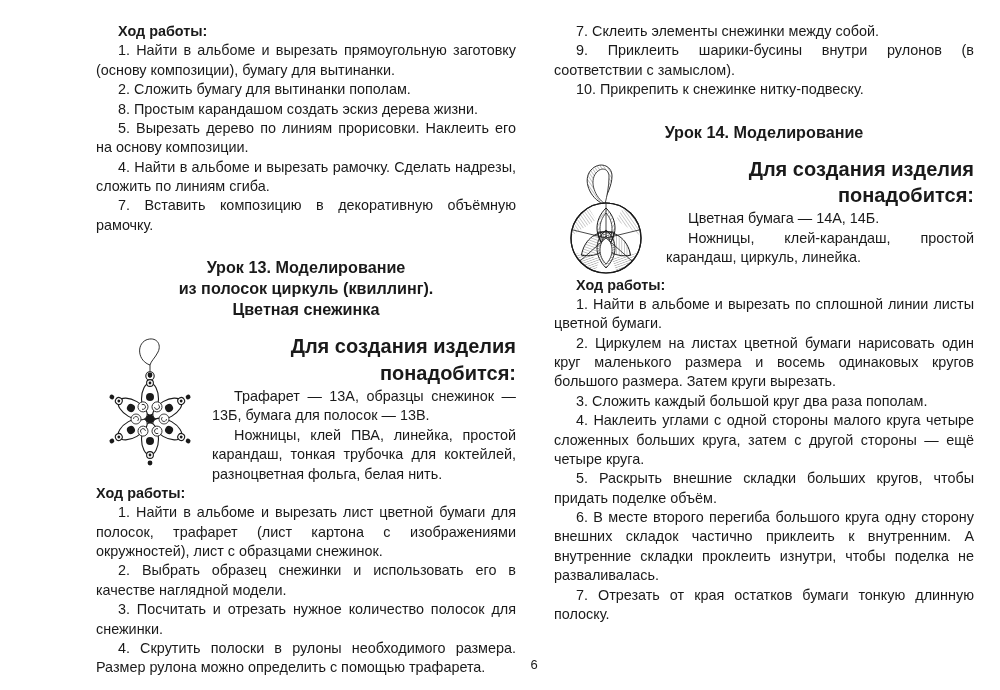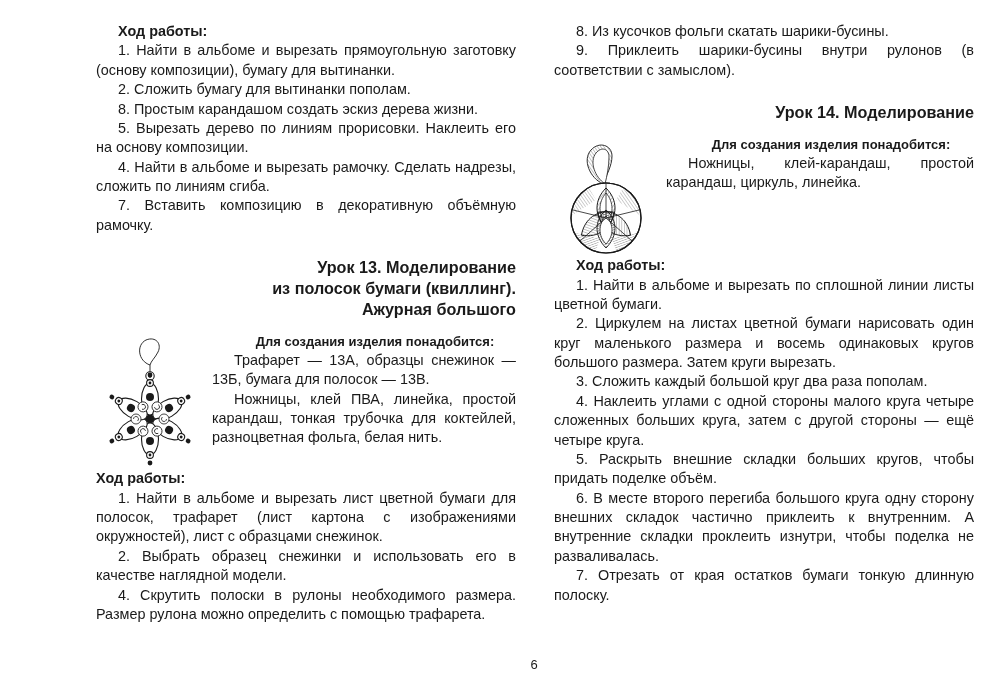--- a/index.html
+++ b/index.html
@@ -53,29 +53,29 @@
     font-weight: bold;
     font-size: 14.4px;
     line-height: 1.345;
     margin: 0;
     text-indent: 22px;
     text-align: left;
   }
 
   .materials-head {
     font-weight: bold;
-    font-size: 13px;
+    font-size: 20px;
     line-height: 1.345;
     margin: 0;
     text-indent: 22px;
+    text-align: right;
+  }
+
+  .lesson-title {
     text-align: center;
-  }
-
-  .lesson-title {
-    text-align: right;
     font-weight: bold;
     font-size: 16.2px;
     line-height: 1.3;
     margin: 0;
   }
 
   .lesson-title .tline {
     display: block;
   }
 
@@ -126,22 +126,22 @@
       <p class="indent">2. Сложить бумагу для вытинанки пополам.</p>
       <p class="indent">8. Простым карандашом создать эскиз дерева жизни.</p>
       <p class="indent">5. Вырезать дерево по линиям прорисовки. Наклеить его на основу композиции.</p>
       <p class="indent">4. Найти в альбоме и вырезать рамочку. Сделать надрезы, сложить по линиям сгиба.</p>
       <p class="indent">7. Вставить композицию в декоративную объёмную рамочку.</p>
 
       <div class="spacer-lg"></div>
 
       <div class="lesson-title">
         <span class="tline">Урок 13. Моделирование</span>
-        <span class="tline">из полосок бумаги (квиллинг).</span>
-        <span class="tline">Ажурная большого</span>
+        <span class="tline">из полосок циркуль (квиллинг).</span>
+        <span class="tline">Цветная снежинка</span>
       </div>
 
       <div class="spacer-md"></div>
 
       <div class="clearfix">
         <div class="fig">
           <svg viewBox="0 0 108 132" xmlns="http://www.w3.org/2000/svg" fill="none" stroke="#1a1a1a" stroke-width="1.1">
 
             <path d="M54 30 C42 26 40 10 50 5 C60 1 66 9 62 17 C59 23 55 26 54 30Z" stroke-width="0.9"></path>
             <path d="M54 30 L54 38" stroke-width="0.9"></path>
@@ -243,28 +243,30 @@
 
         <div class="materials-head">Для создания изделия понадобится:</div>
         <p class="indent">Трафарет — 13А, образцы снежинок — 13Б, бумага для полосок — 13В.</p>
         <p class="indent">Ножницы, клей ПВА, линейка, простой карандаш, тонкая трубочка для коктейлей, разноцветная фольга, белая нить.</p>
       </div>
 
       <div class="runhead" style="text-indent:0">Ход работы:</div>
 
       <p class="indent">1. Найти в альбоме и вырезать лист цветной бумаги для полосок, трафарет (лист картона с изображениями окружностей), лист с образцами снежинок.</p>
       <p class="indent">2. Выбрать образец снежинки и использовать его в качестве наглядной модели.</p>
+      <p class="indent">3. Посчитать и отрезать нужное количество полосок для снежинки.</p>
       <p class="indent">4. Скрутить полоски в рулоны необходимого размера. Размер рулона можно определить с помощью трафарета.</p>
 
     </div>
 
     <div class="col">
 
-      <p class="indent">8. Из кусочков фольги скатать шарики-бусины.</p>
+      <p class="indent">7. Склеить элементы снежинки между собой.</p>
       <p class="indent">9. Приклеить шарики-бусины внутри рулонов (в соответствии с замыслом).</p>
+      <p class="indent">10. Прикрепить к снежинке нитку-подвеску.</p>
 
       <div class="spacer-lg"></div>
 
       <div class="lesson-title">
         <span class="tline">Урок 14. Моделирование</span>
       </div>
 
       <div class="spacer-md"></div>
 
       <div class="clearfix">
@@ -307,20 +309,21 @@
 
             <path d="M15 78 A35 35 0 0 1 33 50 L40 62 Z" fill="url(#hatchB)" stroke="none" opacity="0.85"></path>
             <path d="M85 78 A35 35 0 0 0 67 50 L60 62 Z" fill="url(#hatchB)" stroke="none" opacity="0.85"></path>
             <path d="M19 95 A35 35 0 0 0 40 113 L44 100 Z" fill="url(#hatchC)" stroke="none" opacity="0.8"></path>
             <path d="M81 95 A35 35 0 0 1 60 113 L56 100 Z" fill="url(#hatchC)" stroke="none" opacity="0.8"></path>
             <circle cx="50" cy="80" r="35" fill="none" stroke="#1a1a1a" stroke-width="1.2"></circle>
           </svg>
         </div>
 
         <div class="materials-head">Для создания изделия понадобится:</div>
+        <p class="indent">Цветная бумага — 14А, 14Б.</p>
         <p class="indent">Ножницы, клей-карандаш, простой карандаш, циркуль, линейка.</p>
       </div>
 
       <div class="runhead">Ход работы:</div>
 
       <p class="indent">1. Найти в альбоме и вырезать по сплошной линии листы цветной бумаги.</p>
       <p class="indent">2. Циркулем на листах цветной бумаги нарисовать один круг маленького размера и восемь одинаковых кругов большого размера. Затем круги вырезать.</p>
       <p class="indent">3. Сложить каждый большой круг два раза пополам.</p>
       <p class="indent">4. Наклеить углами с одной стороны малого круга четыре сложенных больших круга, затем с другой стороны — ещё четыре круга.</p>
       <p class="indent">5. Раскрыть внешние складки больших кругов, чтобы придать поделке объём.</p>

